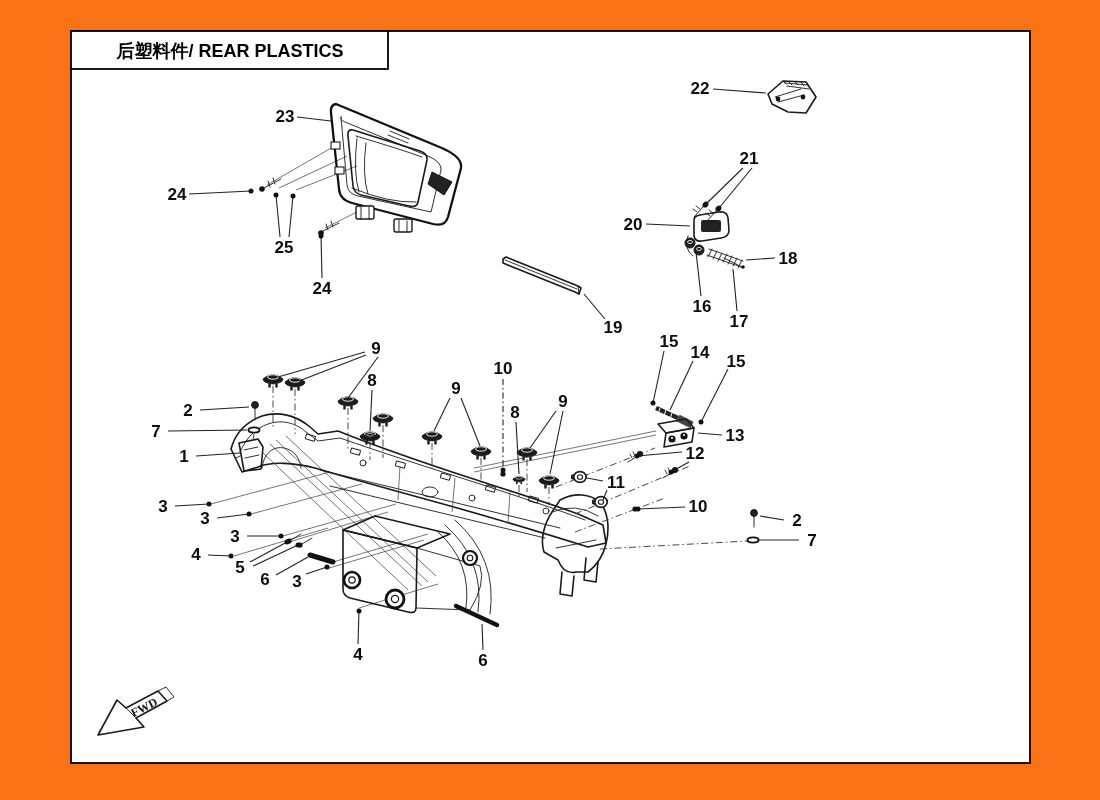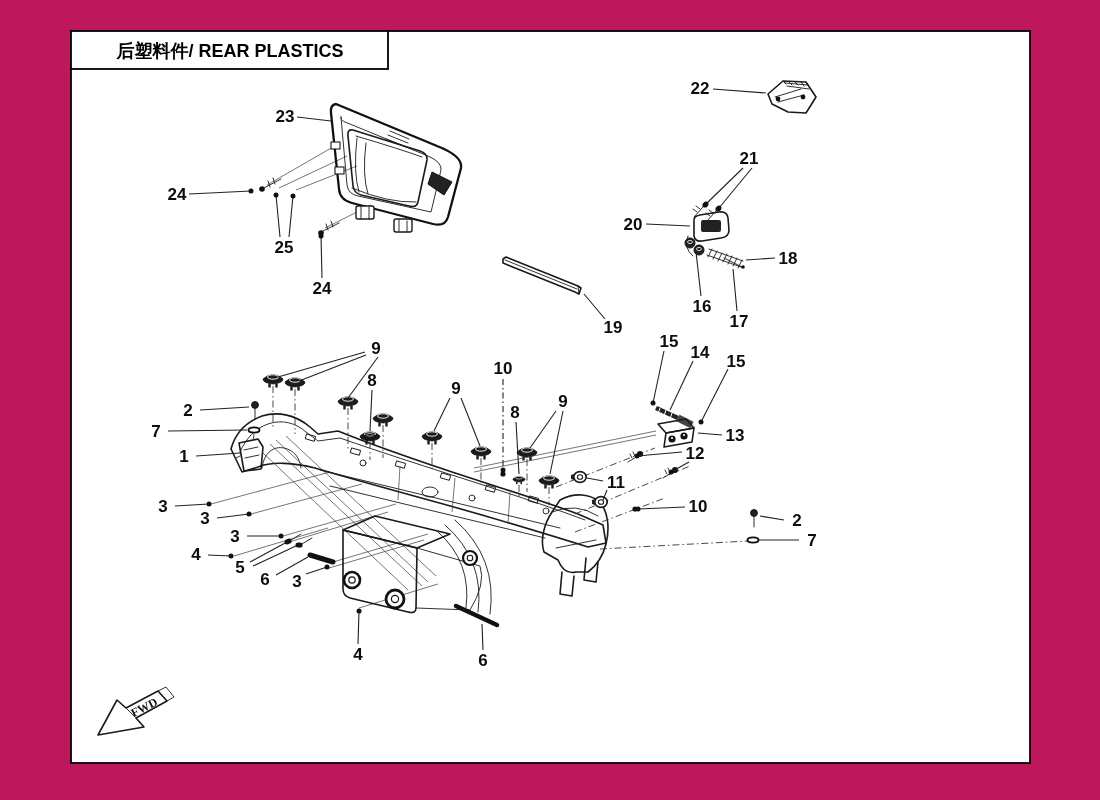--- a/index.html
+++ b/index.html
@@ -1,16 +1,16 @@
 <!DOCTYPE html>
 <html><head>
 <meta charset="utf-8">
 <style>
   html,body{margin:0;padding:0;background:#fff;}
-  .page{position:relative;width:1100px;height:800px;background:#be185d;overflow:hidden;
+  .page{position:relative;width:1100px;height:800px;background:#f97316;overflow:hidden;
         font-family:"Liberation Sans",sans-serif;}
   svg{position:absolute;left:0;top:0;}
   .ln{stroke:#1a1a1a;stroke-width:1.6;fill:none;stroke-linejoin:round;stroke-linecap:round;}
   .ln2{stroke:#111;stroke-width:2.3;fill:none;stroke-linejoin:round;}
   .thin{stroke:#1a1a1a;stroke-width:0.9;fill:none;stroke-linecap:round;}
   .hair{stroke:#3a3a3a;stroke-width:0.7;fill:none;}
   .dash{stroke:#333;stroke-width:0.9;fill:none;stroke-dasharray:7 3 1.5 3;}
   .leader{stroke:#222;stroke-width:1.1;fill:none;}
   .leader.dashed{stroke-dasharray:6 3 1.5 3;}
   .leader-dot{fill:#111;stroke:none;}

